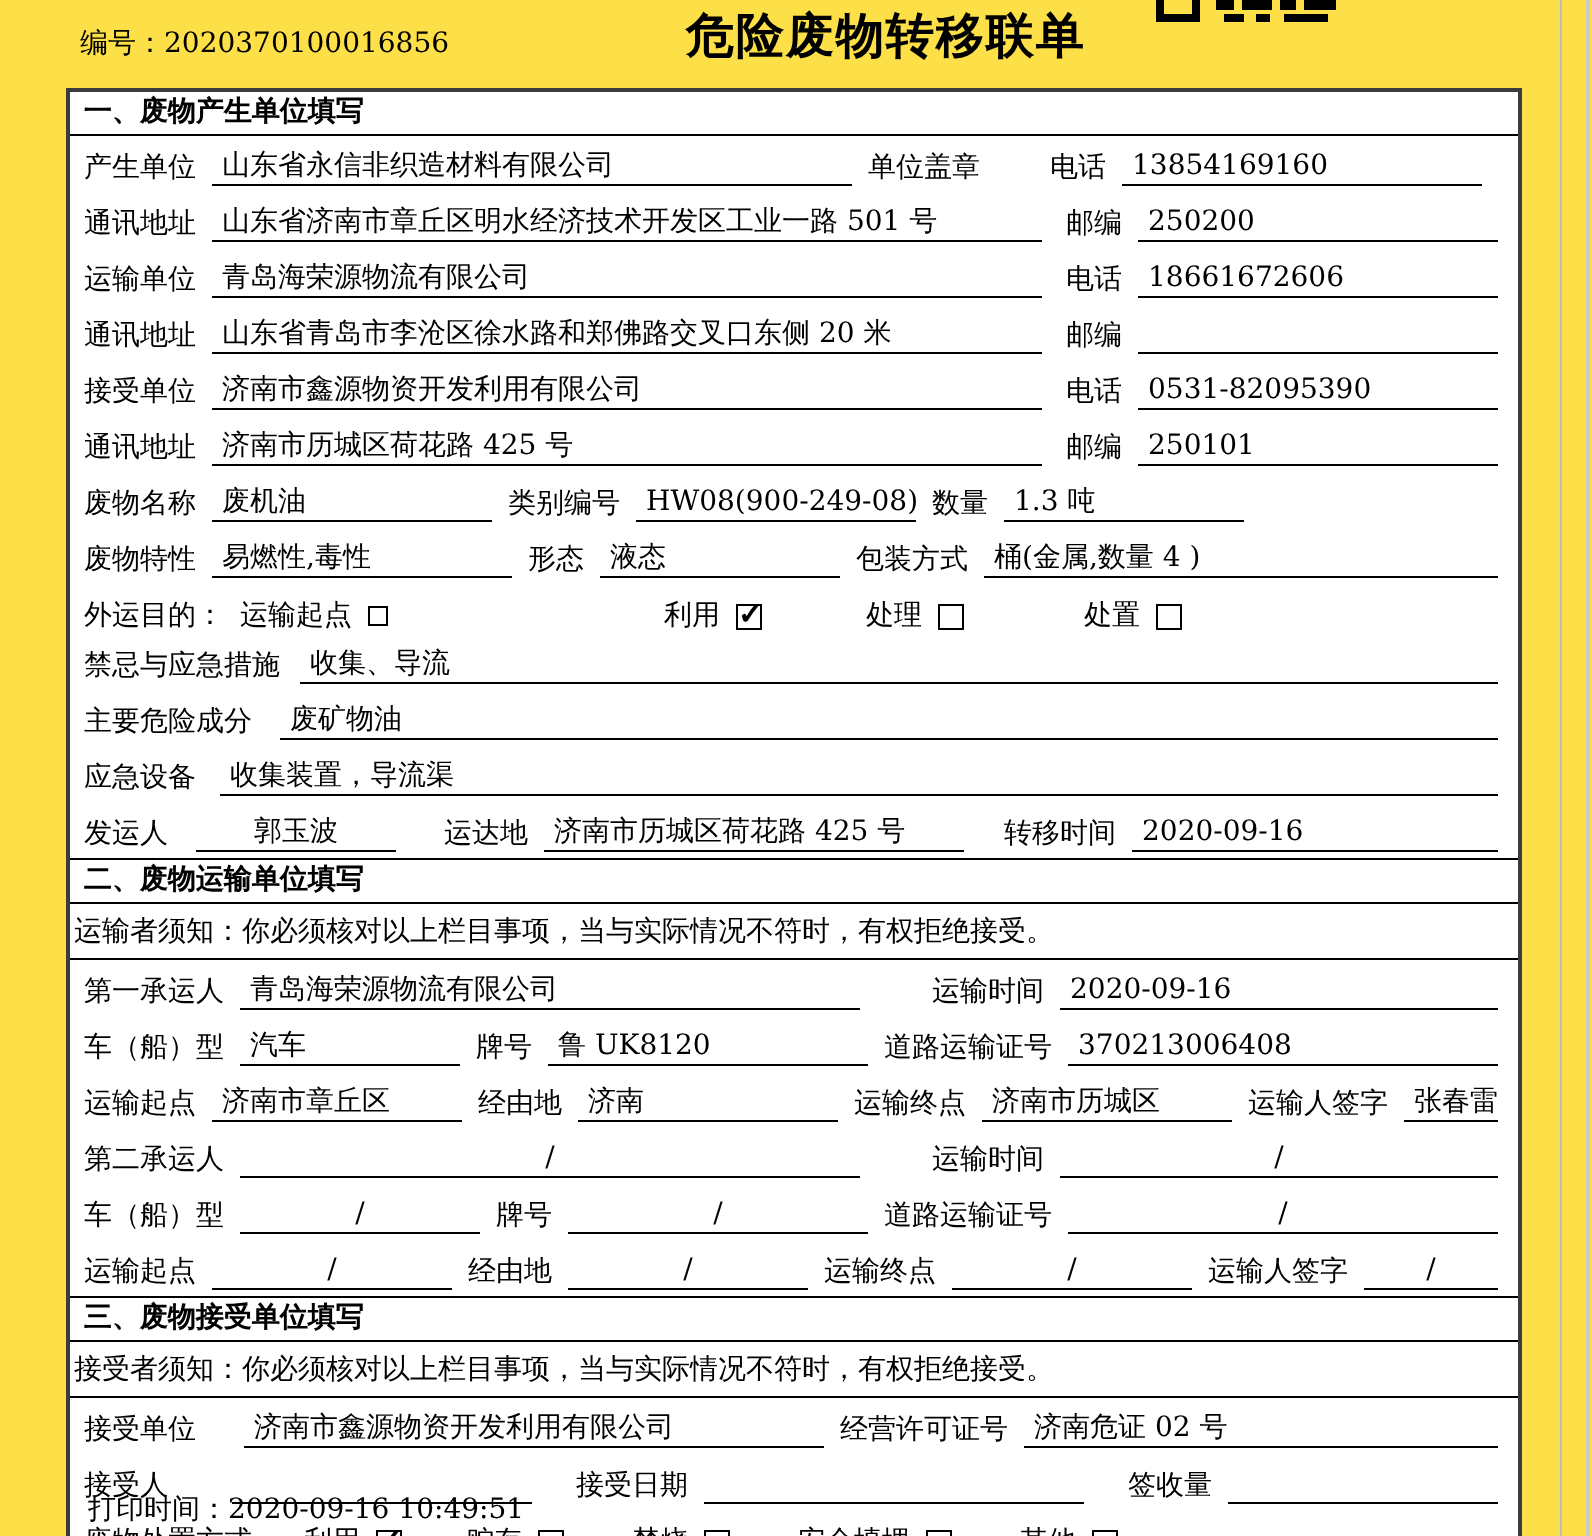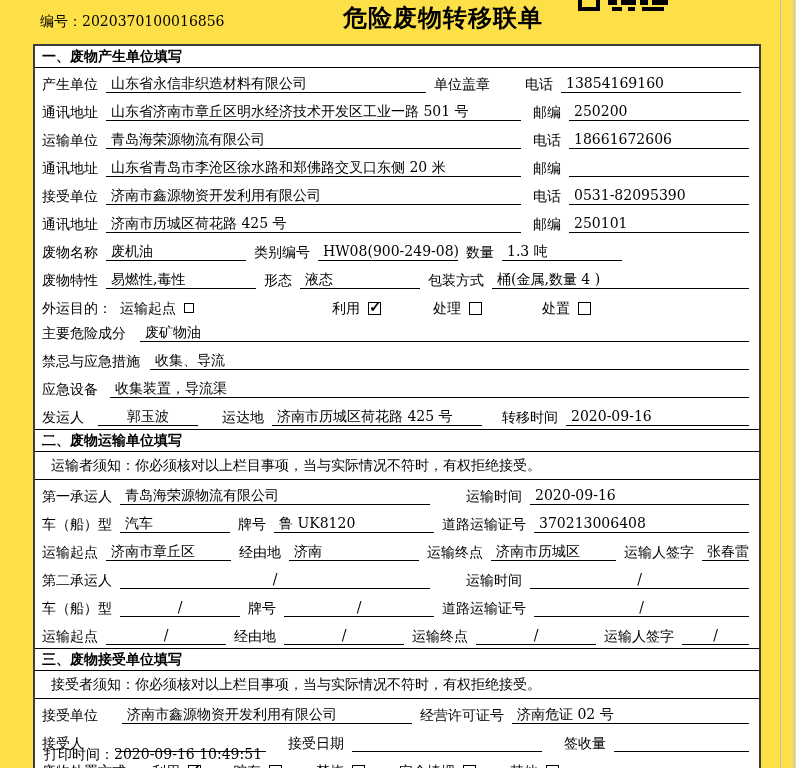--- a/index.html
+++ b/index.html
@@ -16,21 +16,21 @@
   .serial { position:absolute; left:40px; top:13px; font-size:14px; white-space:nowrap; }
   .doc-title { position:absolute; left:90px; right:0; top:2px; margin:0; text-align:center;
                font-size:24px; font-weight:bold; letter-spacing:1px; }
   .qr { position:absolute; left:578px; top:0; }
 
   
   .form-table { position:absolute; left:33px; top:44px; width:724px; border:2px solid #3c3c3c; background:#fff; }
   .sec-header { height:21px; line-height:21px; font-weight:bold; font-size:14px;
                 padding-left:7px; border-bottom:1.5px solid #000; }
   .sec-header.bt { border-top:1.5px solid #000; }
-  .notice { height:27px; display:flex; align-items:center; font-size:14px; padding-left:16px;
+  .notice { height:27px; display:flex; align-items:center; font-size:14px; padding-left:2px;
             border-bottom:1px solid #000; }
 
   .row { height:25px; display:flex; align-items:flex-end; padding:0 10px 3px 7px;
          font-size:14px; line-height:17px; }
   .lbl { white-space:nowrap; flex-shrink:0; }
   .val { border-bottom:1px solid #000; padding:0 5px; margin:0 8px; white-space:nowrap;
          overflow:hidden; flex-shrink:0; min-height:17px; }
   .val.grow { flex:1 1 auto; margin-right:0; }
   .val.ctr { text-align:center; }
   .ml-auto { margin-left:auto; }.w90{width:90px}.w100{width:100px}.w110{width:110px}.w115{width:115px}
@@ -151,27 +151,27 @@
         <span>处理</span>
         <span class="checkbox"></span>
       </span>
       <span class="opt" style="margin-left:60px">
         <span>处置</span>
         <span class="checkbox"></span>
       </span>
     </div>
 
     <div class="row">
+      <span class="lbl">禁忌与应急措施</span>
+      <span class="val grow" style="margin-left:10px">收集、导流</span>
+    </div>
+
+    <div class="row">
       <span class="lbl">主要危险成分</span>
       <span class="val grow" style="margin-left:14px">废矿物油</span>
-    </div>
-
-    <div class="row">
-      <span class="lbl">禁忌与应急措施</span>
-      <span class="val grow" style="margin-left:10px">收集、导流</span>
     </div>
 
     <div class="row">
       <span class="lbl">应急设备</span>
       <span class="val grow" style="margin-left:12px">收集装置，导流渠</span>
     </div>
 
     <div class="row">
       <span class="lbl">发运人</span>
       <span class="val w90 ctr" style="margin-left:14px">郭玉波</span>

